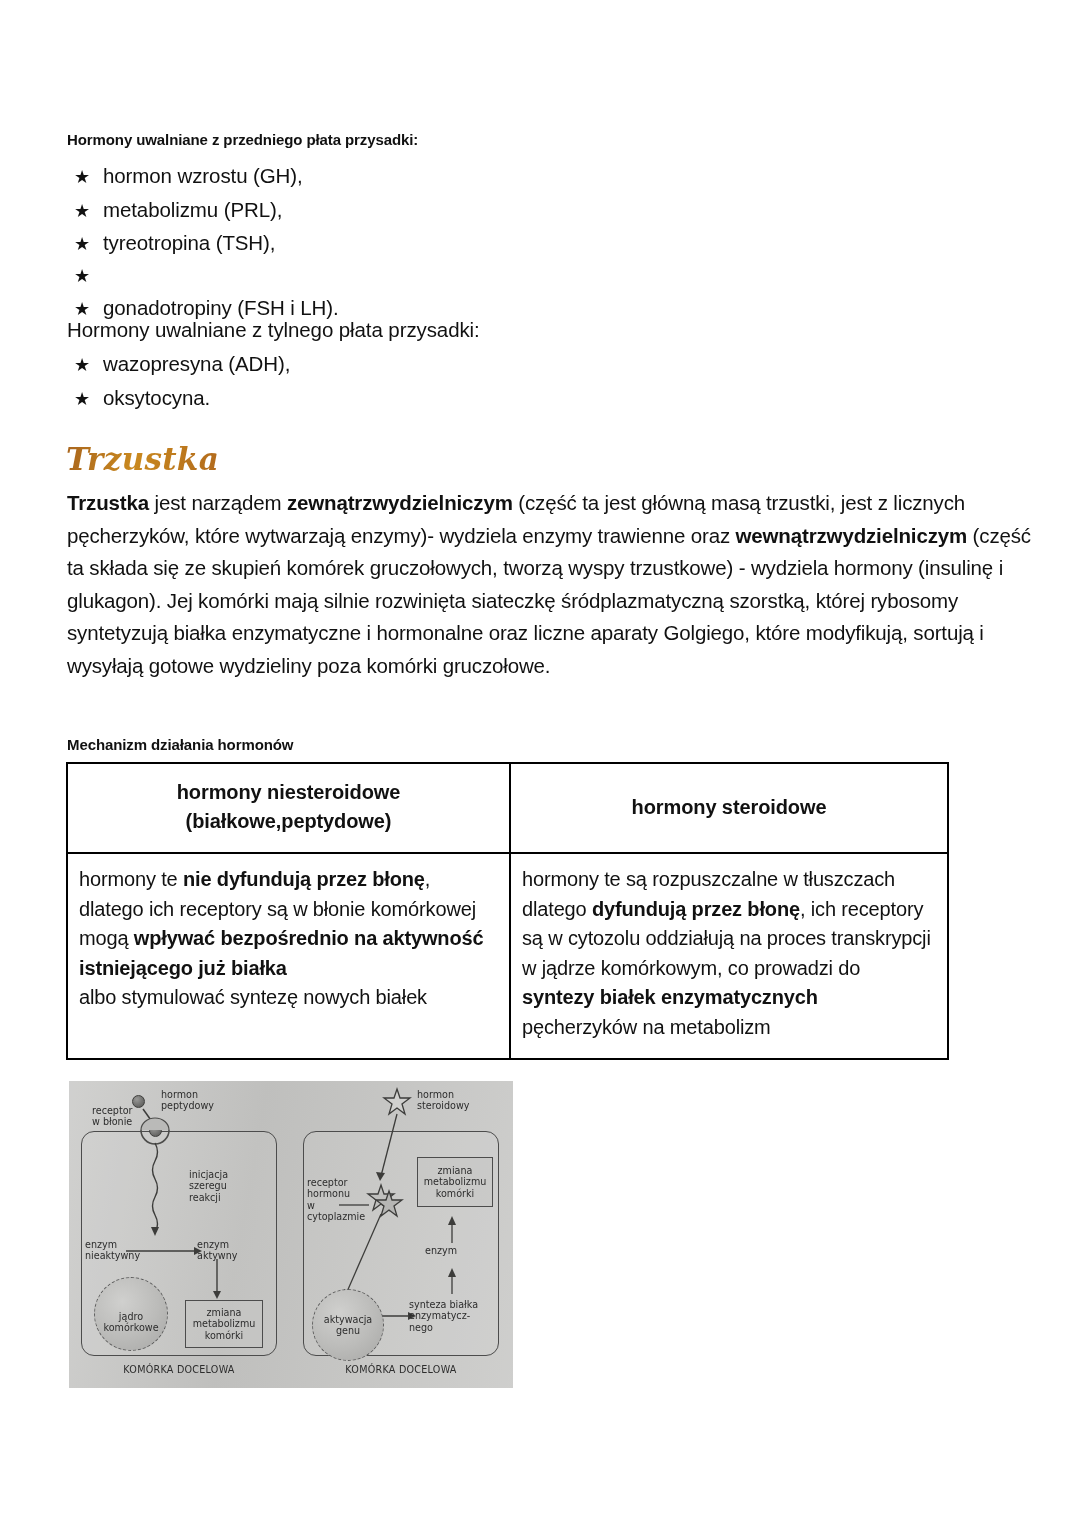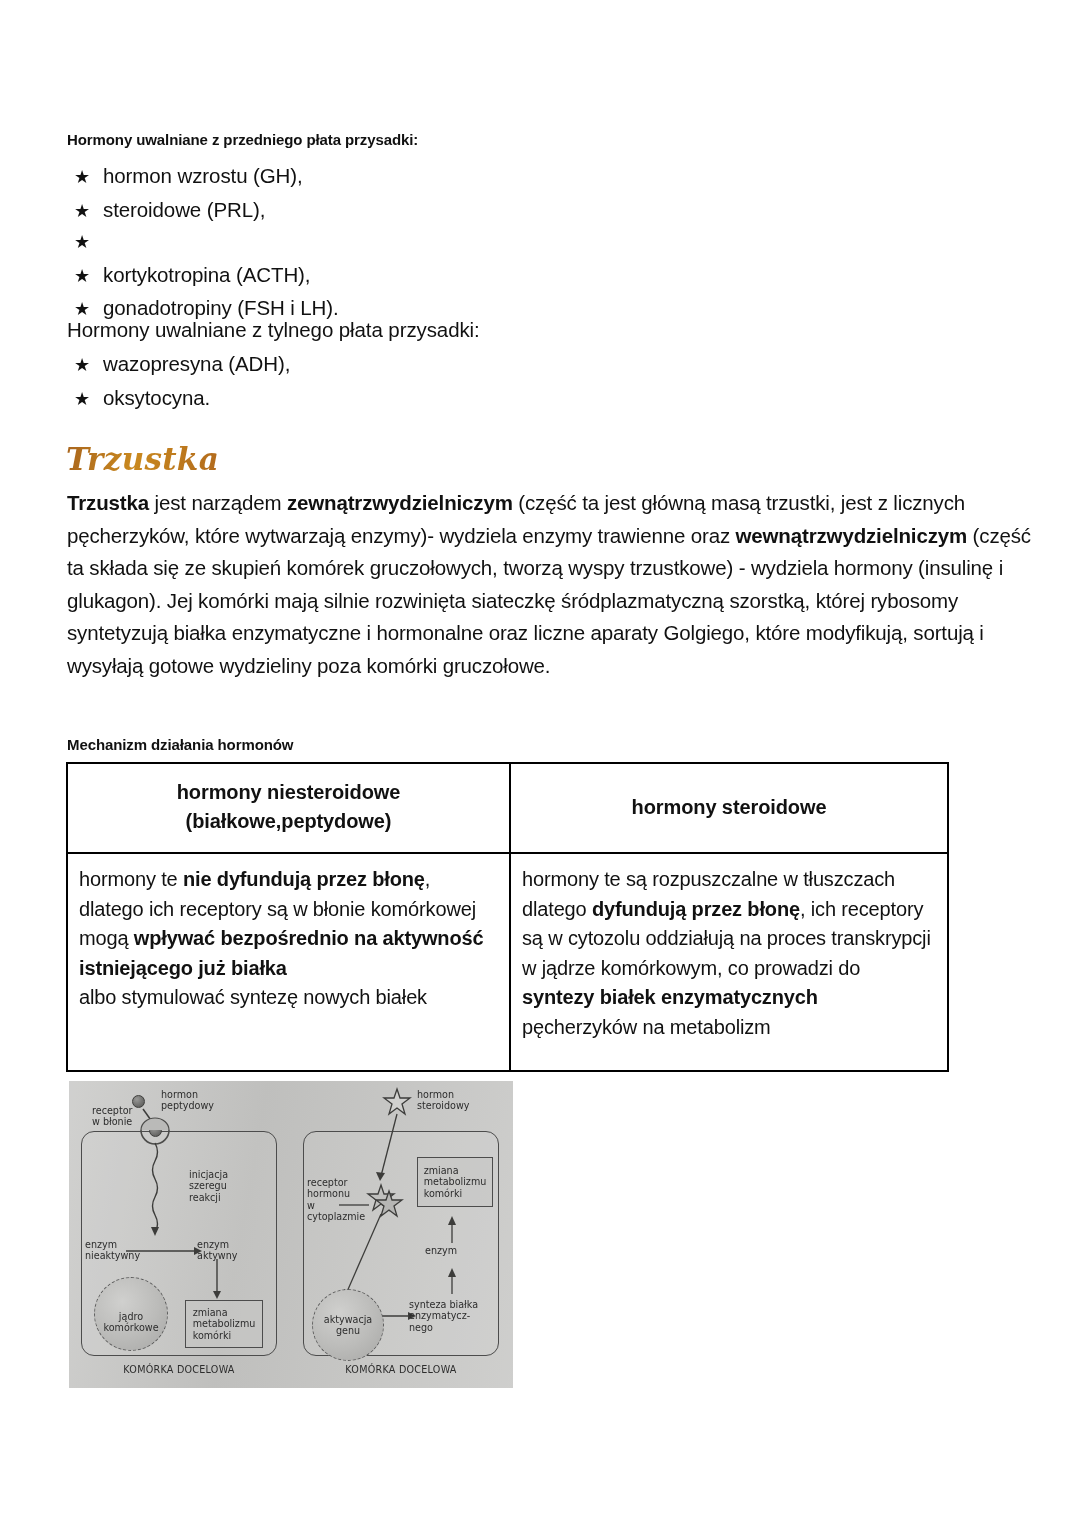--- a/index.html
+++ b/index.html
@@ -104,21 +104,21 @@
     font-size: 20px;
     line-height: 29px;
     padding: 14px 10px 16px 10px;
     height: 80px;
     vertical-align: middle;
     letter-spacing: -0.1px;
   }
   table.mech td.cell {
     font-size: 20px;
     line-height: 29.5px;
-    padding: 11px 12px 28px 11px;
+    padding: 11px 12px 16px 11px;
     letter-spacing: -0.15px;
   }
   table.mech td.cell b { font-weight: bold; }
   col.c1 { width: 443px; }
   col.c2 { width: 438px; }
 
   
   .scan {
     position: absolute;
     left: 69px;
@@ -167,21 +167,21 @@
     text-align: center;
     font-size: 9.6px;
     line-height: 11.4px;
     color: #2a2a2a;
   }
   .rectbox {
     position: absolute;
     border: 1.3px solid #4a4a4a;
     background: rgba(200,200,198,0.55);
     display: flex; align-items: center; justify-content: center;
-    text-align: left;
+    text-align: center;
     font-size: 9.6px;
     line-height: 11.4px;
     color: #2a2a2a;
     white-space: pre-line;
   }
   .dot {
     position: absolute;
     border-radius: 50%;
     background: radial-gradient(circle at 35% 30%, #9a9a98 0%, #6e6e6c 60%, #4e4e4c 100%);
     border: 1.2px solid #3c3c3a;
@@ -195,28 +195,28 @@
 
   <div class="block head-bold" style="left:67px; top:131px;">Hormony uwalniane z przedniego płata przysadki:</div>
 
   <ul class="star-list" id="anterior-list" style="position:absolute; left:67px; top:160px; width:620px;">
       <li>
         <span class="star">★</span>
         <span class="txt">hormon wzrostu (GH),</span>
       </li>
       <li>
         <span class="star">★</span>
-        <span class="txt">steroidowe (PRL),</span>
-      </li>
-      <li>
-        <span class="star">★</span>
-      </li>
-      <li>
-        <span class="star">★</span>
-        <span class="txt">kortykotropina (ACTH),</span>
+        <span class="txt">metabolizmu (PRL),</span>
+      </li>
+      <li>
+        <span class="star">★</span>
+        <span class="txt">tyreotropina (TSH),</span>
+      </li>
+      <li>
+        <span class="star">★</span>
       </li>
       <li>
         <span class="star">★</span>
         <span class="txt">gonadotropiny (FSH i LH).</span>
       </li>
     </ul>
 
   <div class="block head-plain" style="left:67px; top:318px;">Hormony uwalniane z tylnego płata przysadki:</div>
 
   <ul class="star-list" id="posterior-list" style="position:absolute; left:67px; top:348px; width:620px;">

